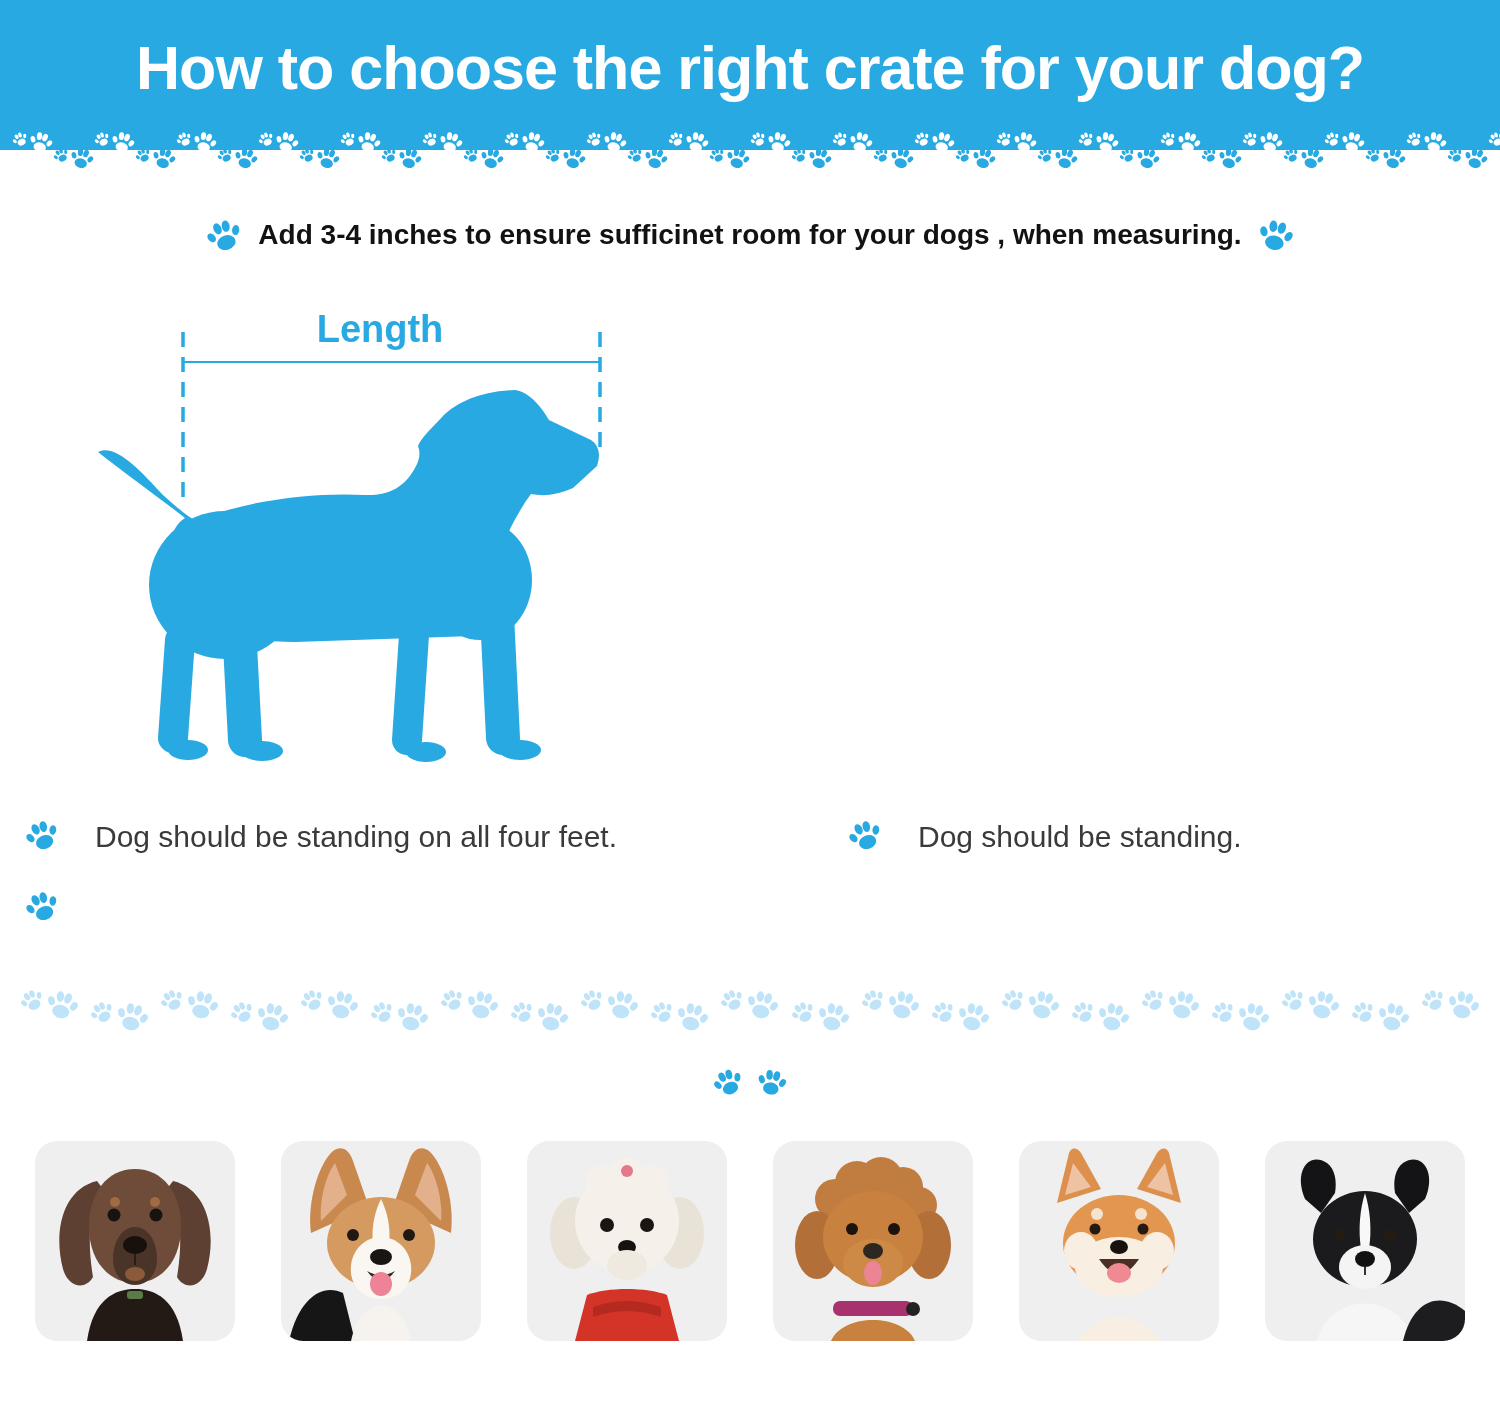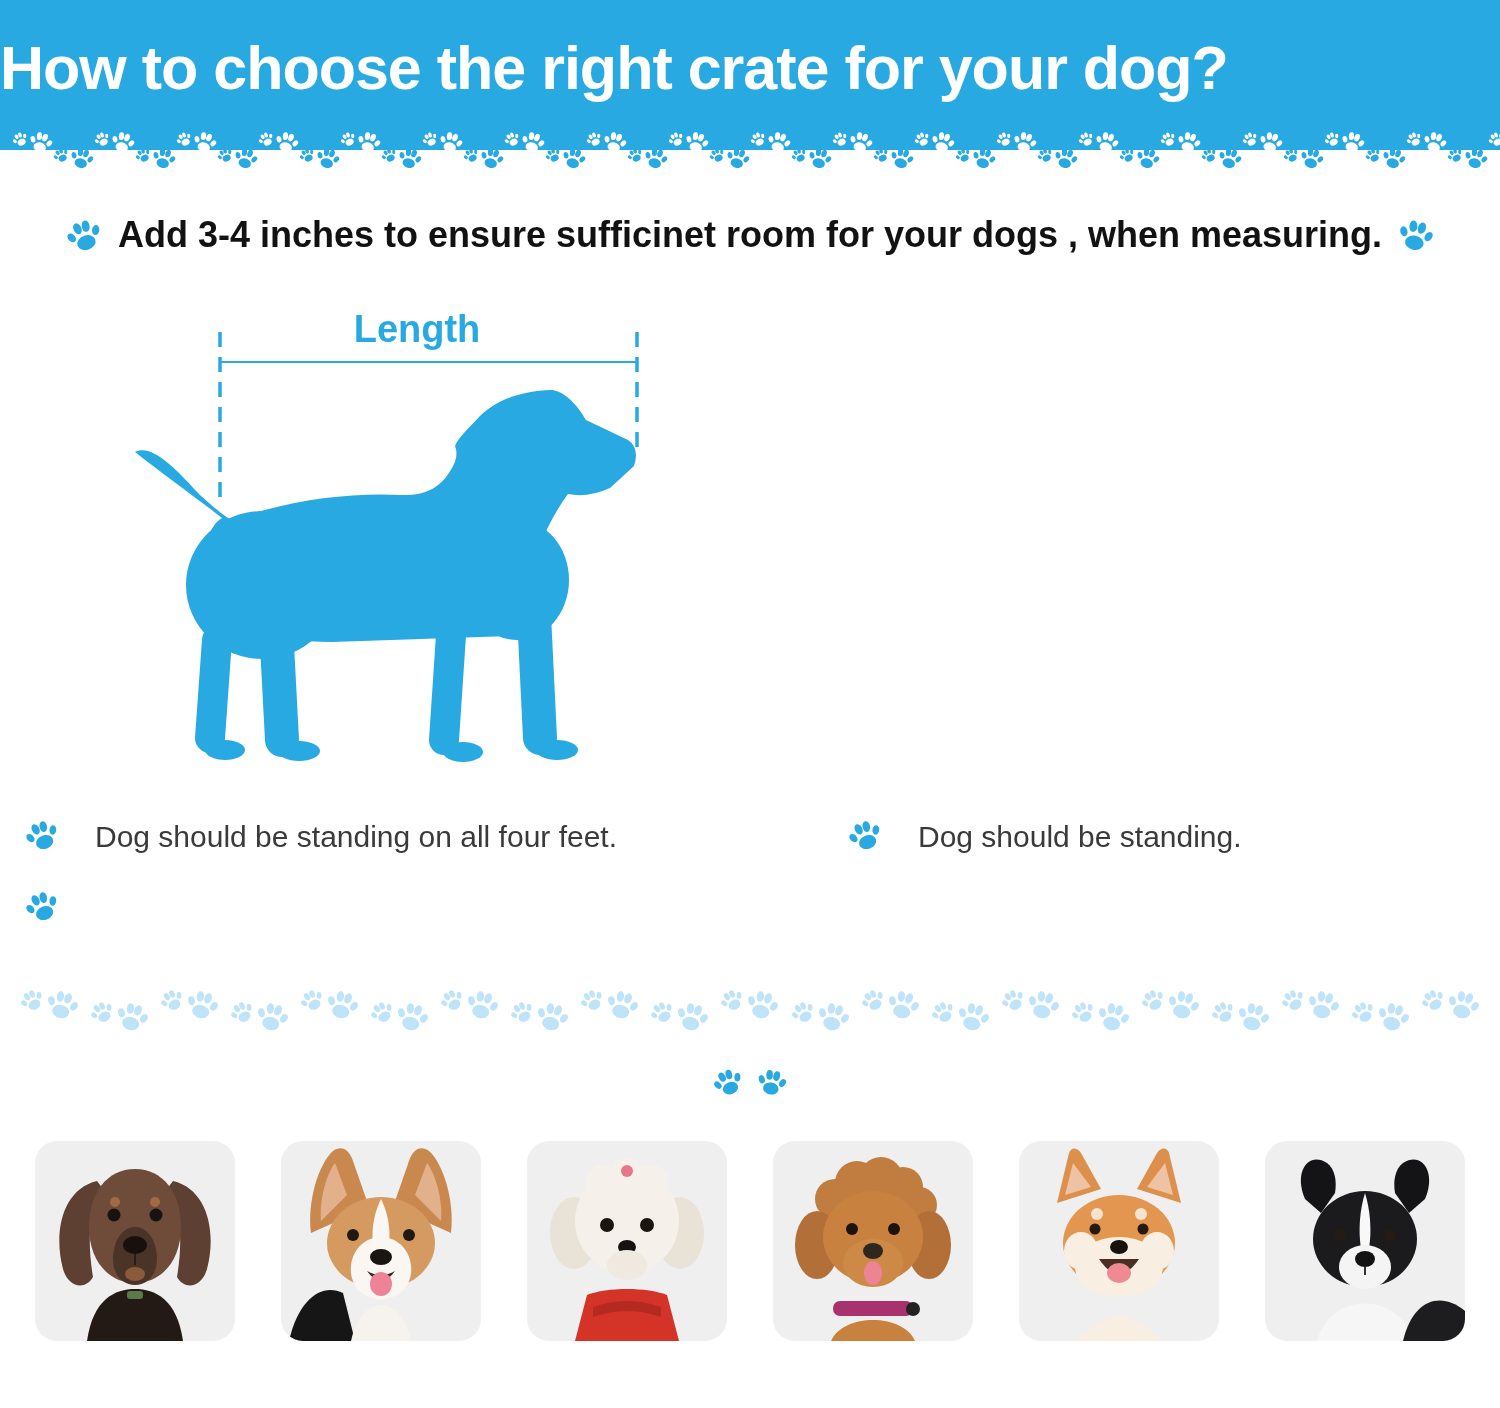--- a/index.html
+++ b/index.html
@@ -3,46 +3,46 @@
 <meta charset="utf-8">
 <style>
   html,body{margin:0;padding:0;}
   body{
     width:1500px;height:1408px;position:relative;overflow:hidden;background:#ffffff;
     font-family:"Liberation Sans", sans-serif;
   }
   
   .banner{
     position:relative;width:100%;height:150px;background:#29A9E1;
-    display:flex;align-items:center;
+    display:flex;align-items:center;justify-content:center;
   }
   .banner h1{
     margin:0;padding-bottom:14px;color:#ffffff;font-size:61px;font-weight:bold;letter-spacing:-1px;
   }
   .paw-row{
     display:flex;justify-content:space-between;align-items:flex-end;
   }
   .paw-row.banner-paws{
     position:absolute;left:0;right:0;top:108px;padding:0 12px;z-index:2;height:46px;
   }
   .paw-pair{display:flex;align-items:flex-end;}
   .paw-pair.down{transform:translateY(16px);}
   .banner-paws .paw.sm{width:16px;height:16px;transform:rotate(-28deg);margin-right:1px;margin-bottom:7px;}
   .banner-paws .paw.lg{width:24px;height:24px;transform:rotate(14deg);}
   
   .subtitle{
     margin-top:62px;display:flex;align-items:center;justify-content:center;gap:16px;height:46px;
   }
-  .subtitle .text{font-size:36px;font-weight:bold;color:#121212;}
+  .subtitle .text{font-size:28px;font-weight:bold;color:#121212;}
   .paw-icon{color:#29A9E1;display:inline-block;}
   .subtitle .paw-icon{width:36px;height:36px;}
   .subtitle .paw-icon.left{transform:rotate(-18deg);}
   .subtitle .paw-icon.right{transform:rotate(12deg);}
   
-  .diagram{display:flex;margin-top:40px;height:492px;margin-left:37px;}
+  .diagram{display:flex;margin-top:40px;height:492px;}
   .panel-left{margin-left:85px;width:560px;}
   .panel-right{margin-left:105px;width:700px;margin-top:32px;}
   svg text{font-family:"Liberation Sans", sans-serif;}
   
   .bullets{display:flex;margin-top:18px;}
   .bullets .col.left{width:700px;padding-left:25px;box-sizing:border-box;}
   .bullets .col.right{flex:1;padding-left:148px;box-sizing:border-box;}
   .bullet{display:flex;margin-bottom:14px;}
   .bullet .paw-icon{width:34px;height:34px;flex-shrink:0;transform:rotate(-20deg);margin-top:10px;margin-right:36px;}
   .bullet .b-text{font-size:30px;line-height:1.9;color:#3a3a3a;max-width:620px;}

